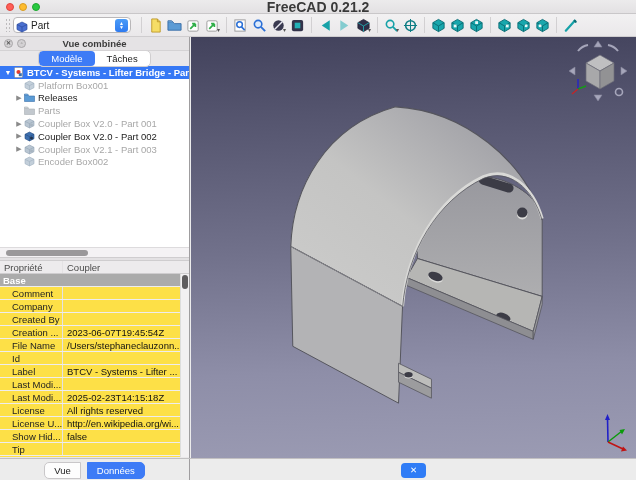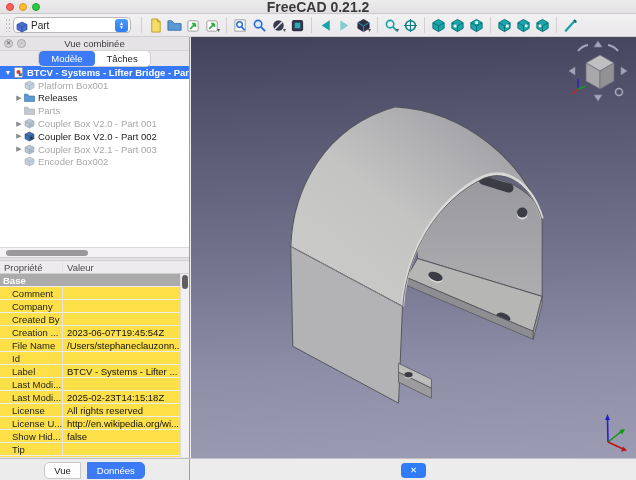--- a/index.html
+++ b/index.html
@@ -31,21 +31,21 @@
   .stepper { width:13px; height:13px; background:linear-gradient(#4b9cf8,#2f7bf0); border-radius:3px;
     display:flex; flex-direction:column; align-items:center; justify-content:center; color:#fff; font-size:5px; line-height:4px; }
   .sep { width:1px; height:16px; background:#d2d0d2; margin:0 4px; }
   .tb { width:19px; height:19px; display:flex; align-items:center; justify-content:center; border-radius:3px; }
   .tb svg { width:15px; height:15px; }
   .caret { font-size:6px; color:#555; margin-left:-3px; margin-top:8px; }
 
   
   .leftpanel { position:absolute; left:0; top:37px; width:190px; height:421px;
     background:#e9e7e9; border-right:1px solid #9f9d9f; }
-  .phead { height:14px; display:flex; align-items:center; background:#e5e3e5; border-bottom:1px solid #d4d2d4; position:relative; }
+  .phead { height:14px; display:flex; align-items:center; background:#e5e3e5; border-bottom:1px solid #d4d2d4; position:relative;font-weight:bold; }
   .pbtn { width:9px; height:9px; border-radius:50%; background:#d3d1d3; border:1px solid #a9a7a9;
     color:#555; font-size:6px; line-height:7px; text-align:center; margin-left:4px; }
   .ptitle { position:absolute; left:0; right:0; text-align:center; font-size:9.5px; color:#3c3c3c; }
   .ptabs { height:15px; display:flex; align-items:center; justify-content:center; background:#e9e7e9; }
   .seg { display:flex; background:#ffffff; border:1px solid #d0ced0; border-radius:5px; overflow:hidden; }
   .seg .t { font-size:9.5px; padding:2px 12px; color:#222; }
   .seg .t.on { background:#3d7bf6; color:#fff; border-radius:4px; }
 
   .tree { height:181px; background:#ffffff; overflow:hidden; font-size:9.5px; }
   .trow { height:12.8px; display:flex; align-items:center; white-space:nowrap; color:#1c1c1c; }
@@ -360,21 +360,21 @@
     </div>
 
     <div class="hscroll">
       <div class="hthumb"></div>
     </div>
     <div class="split"></div>
 
     <div class="props">
       <div class="prow hdr">
         <div class="c1">Propriété</div>
-        <div class="c2">Valeur</div>
+        <div class="c2">Coupler</div>
       </div>
       <div class="prow grp">
         <div class="c1">Base</div>
       </div>
       <div class="prow">
           <div class="c1">Comment</div>
           <div class="c2"></div>
         </div>
       <div class="prow">
           <div class="c1">Company</div>

